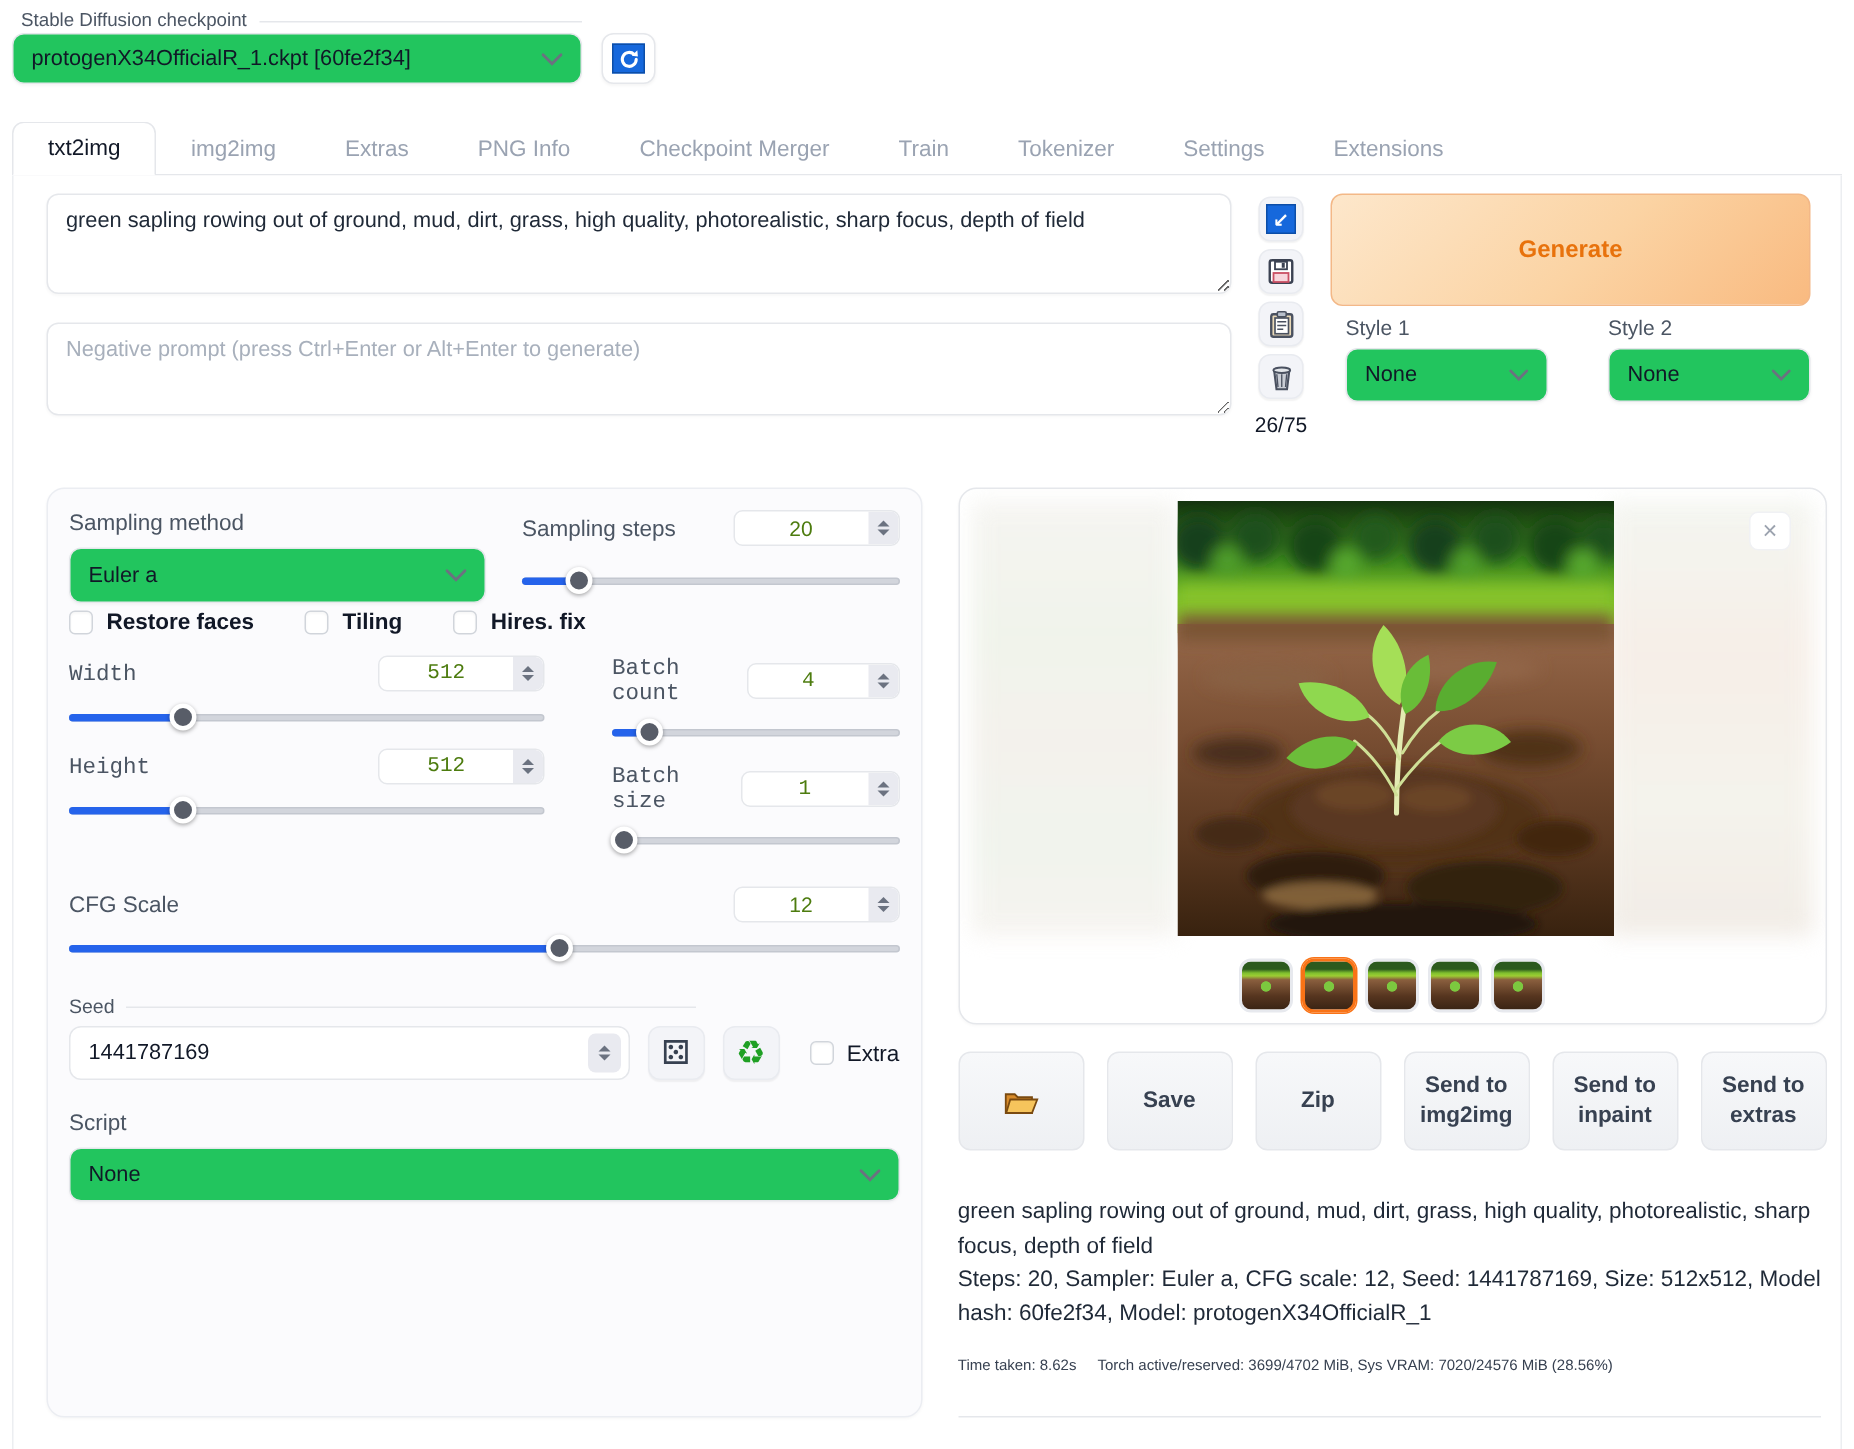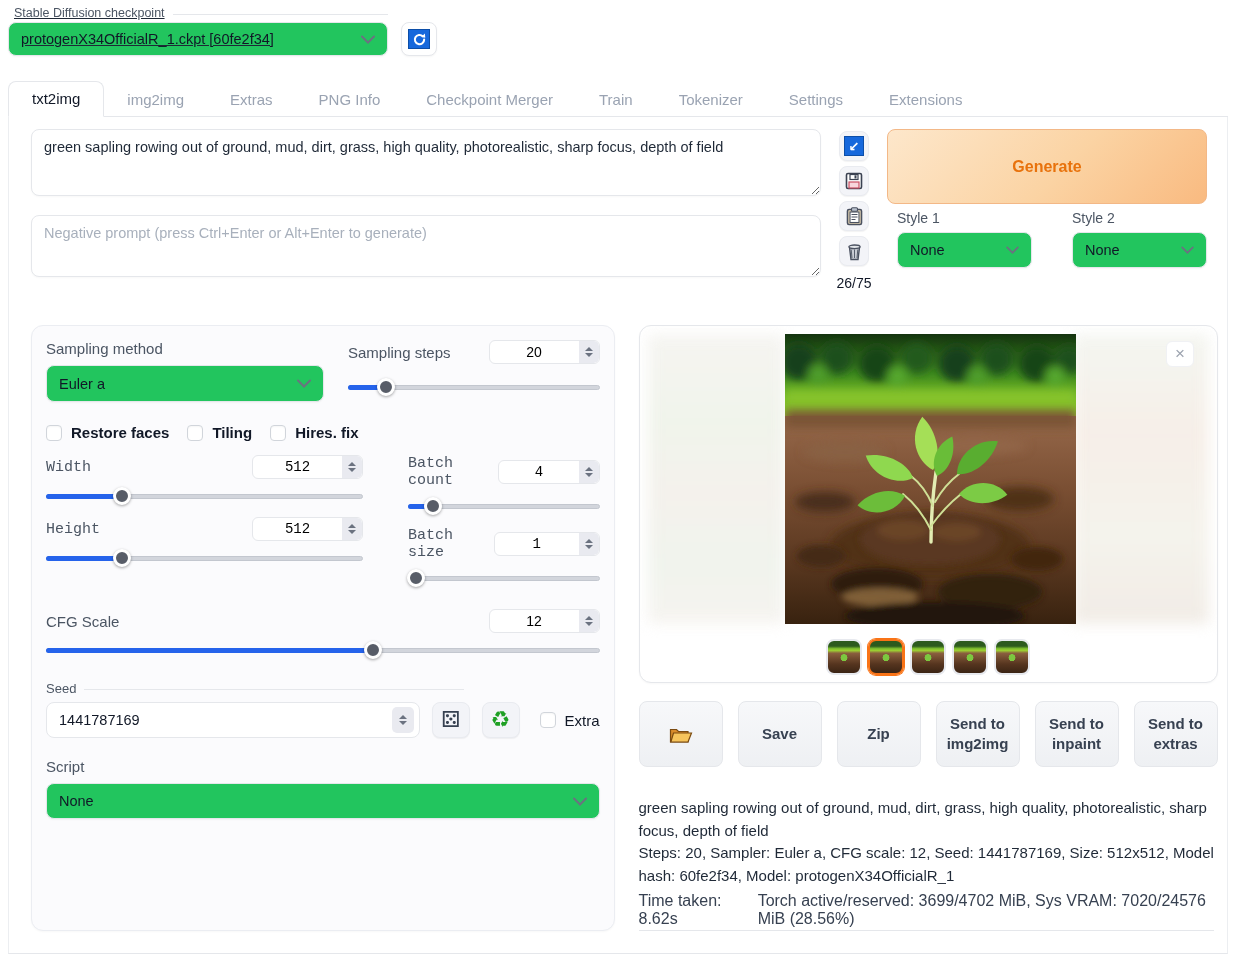--- a/index.html
+++ b/index.html
@@ -1,20 +1,20 @@
 <!DOCTYPE html>
 <html><head>
 <meta charset="utf-8">
 <style>
   * { box-sizing: border-box; margin: 0; padding: 0; }
   html,body { width:1236px; background:#ffffff; font-family:"Liberation Sans","DejaVu Sans",sans-serif; color:#1f2937; }
   .page { width:1236px; position:relative; }
 
   
-  .header { padding:6px 20px 0 8px;text-decoration:underline; }
+  .header { padding:6px 20px 0 8px; }
   .field-label-row { display:flex; align-items:center; gap:8px; padding-left:6px; width:380px; }
   .field-label { font-size:12.5px; color:#4b5563; white-space:nowrap; }
   .label-line { flex:1; height:1px; background:#e5e7eb; margin-top:2px; }
   .header-row { display:flex; align-items:center; gap:13px; margin-top:2px; }
   .select { background:#22c55e; border:1px solid #e5e7eb; border-radius:8px; display:flex; align-items:center; justify-content:space-between; padding:0 12px; box-shadow:0 1px 2px rgba(0,0,0,.04); cursor:pointer; }
   .select .sel-val { font-size:14.5px; color:#111827; }
   .checkpoint-select { width:380px; height:34px; }
   .icon-btn-sm { width:36px; height:34px; background:#fff; border:1px solid #e5e7eb; border-radius:8px; display:flex; align-items:center; justify-content:center; cursor:pointer; box-shadow:0 1px 2px rgba(0,0,0,.04); }
   .blue-chip { width:22px; height:20px; background:#1668dc; border:1px solid #0c4ea8; display:flex; align-items:center; justify-content:center; color:#fff; font-size:14px; font-weight:bold; line-height:1; }
 
@@ -48,30 +48,30 @@
 
   
   .settings-panel { width:584px; background:#fbfbfd; border:1px solid #ebedf2; border-radius:12px; padding:14px; box-shadow:0 1px 2px rgba(0,0,0,.03); }
   .lbl { font-size:15px; color:#4b5563; }
   .sp-row1 { display:flex; }
   .sampling-method { width:278px; }
   .sampling-method .select { height:37px; margin-top:8px; }
   .sampling-steps { flex:1; margin-left:24px; }
   .num-row { display:flex; align-items:center; justify-content:space-between; }
   .num-input { width:111px; height:24px; background:#fff; border:1px solid #e5e7eb; border-radius:6px; display:flex; align-items:center; overflow:hidden; }
-  .num-val { flex:1; text-align:center; font-size:14px; color:#000000; }
+  .num-val { flex:1; text-align:center; font-size:14px; color:#4d7c0f; }
   .spin { width:20px; height:100%; background:#e9eaf0; display:flex; flex-direction:column; align-items:center; justify-content:center; gap:2px; cursor:pointer; border-radius:0 5px 5px 0; }
   .spin i { display:block; width:0; height:0; border-left:4px solid transparent; border-right:4px solid transparent; }
   .spin .up { border-bottom:4px solid #6b7280; }
   .spin .dn { border-top:4px solid #6b7280; }
   .slider { position:relative; height:18px; margin-top:8px; cursor:pointer; }
   .slider .track { position:absolute; top:7px; left:0; right:0; height:5px; background:#d2d5dc; border-radius:3px; border:1px solid #c3c7cf; }
   .slider .fill { position:absolute; top:7px; left:0; height:5px; background:#2563eb; border-radius:3px 0 0 3px; }
   .slider .handle { position:absolute; top:0; width:18px; height:18px; border-radius:50%; background:#585d68; border:3px solid #fff; box-shadow:0 1px 3px rgba(0,0,0,.35); transform:translateX(-9px); }
-  .checks-row { display:flex; gap:18px; margin-top:22px; align-items:center; }
+  .checks-row { display:flex; gap:34px; margin-top:4px; align-items:center; }
   .check { display:flex; align-items:center; gap:9px; cursor:pointer; }
   .checkbox { width:16px; height:16px; border:1px solid #d1d5db; border-radius:4px; background:#fff; box-shadow:inset 0 1px 2px rgba(0,0,0,.04); }
   .check span.lbl { color:#111827; font-size:15px; font-weight:600; }
   .dims-grid { display:flex; margin-top:14px; }
   .dims-left { width:317px; }
   .dims-right { flex:1; margin-left:45px; }
   .dim-block { margin-bottom:12px;font-family:Liberation Mono, monospace; }
   .cfg-block { margin-top:10px; }
   .seed-block { margin-top:22px; }
   .seed-label-row { display:flex; align-items:center; gap:8px; }
@@ -99,21 +99,21 @@
       radial-gradient(circle at 50% 52%, #7cc83f 0 14%, rgba(124,200,63,0) 16%),
       linear-gradient(180deg,#2c5a1e 0%,#2c5a1e 16%,#7fbf2e 24%,#9ccd33 30%,#8a5f3e 38%,#56351f 72%,#3a2414 100%);
   }
   .thumb.selected { border-color:#f97316; box-shadow:0 0 0 1px #f97316; }
 
   .out-actions { display:flex; gap:15px; margin-top:18px; }
   .out-btn { width:84px; height:66px; background:linear-gradient(180deg,#f7f8fa,#eef0f3); border:1px solid #e5e7eb; border-radius:8px; color:#374151; font-weight:600; font-size:15px; line-height:1.35; display:flex; align-items:center; justify-content:center; text-align:center; cursor:pointer; font-family:inherit; padding:4px; }
 
   .info-block { margin-top:30px; padding-right:4px; }
   .info-prompt, .info-params { font-size:15px; color:#1f2937; line-height:1.5; }
-  .info-perf { font-size:16px; color:#374151; margin-top:5px; padding-bottom:2px; border-bottom:1px solid #e5e7eb; display:flex; gap:14px; }
+  .info-perf { font-size:10px; color:#374151; margin-top:18px; padding-bottom:28px; border-bottom:1px solid #e5e7eb; display:flex; gap:14px; }
 
   
   .footer { padding:22px 0 10px 0; text-align:center; }
   .footer-links { display:flex; justify-content:center; align-items:center; gap:19px; font-size:15px; color:#374151; }
   .footer-links a { color:#374151; text-decoration:none; cursor:pointer; }
   .dot { color:#6b7280; font-size:11px; }
 
   
   .chev { flex-shrink:0; }
 </style>

